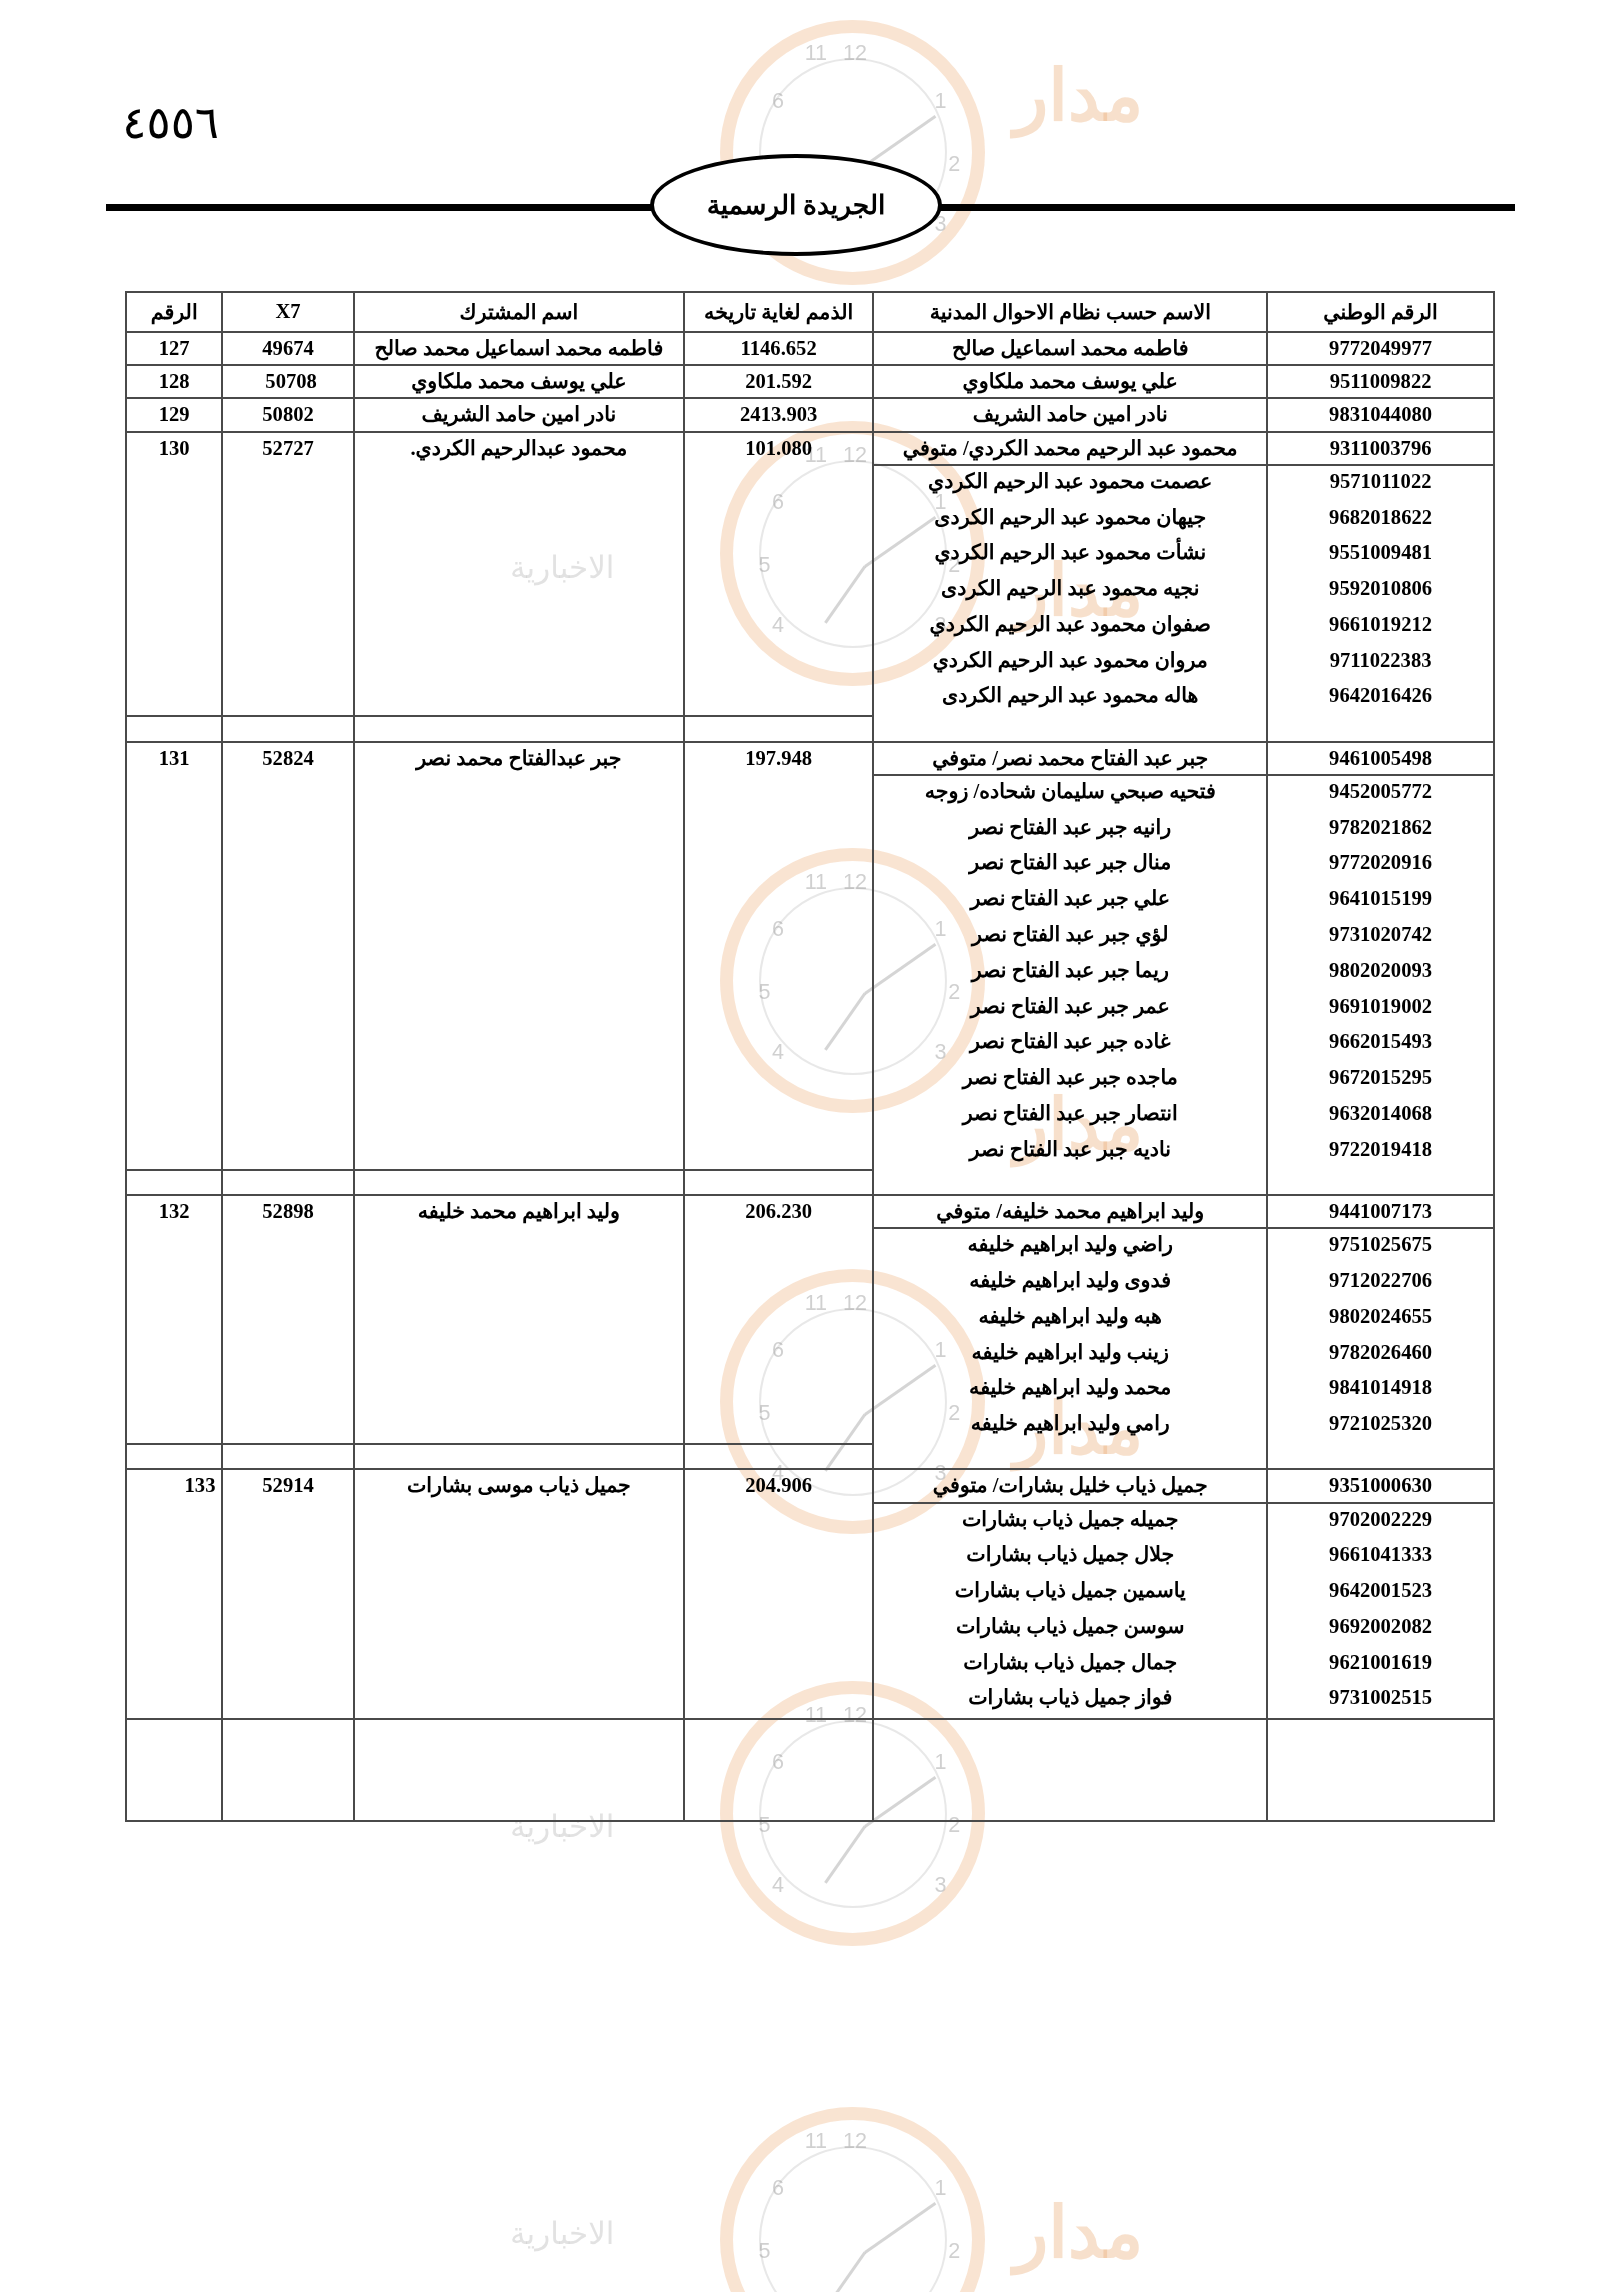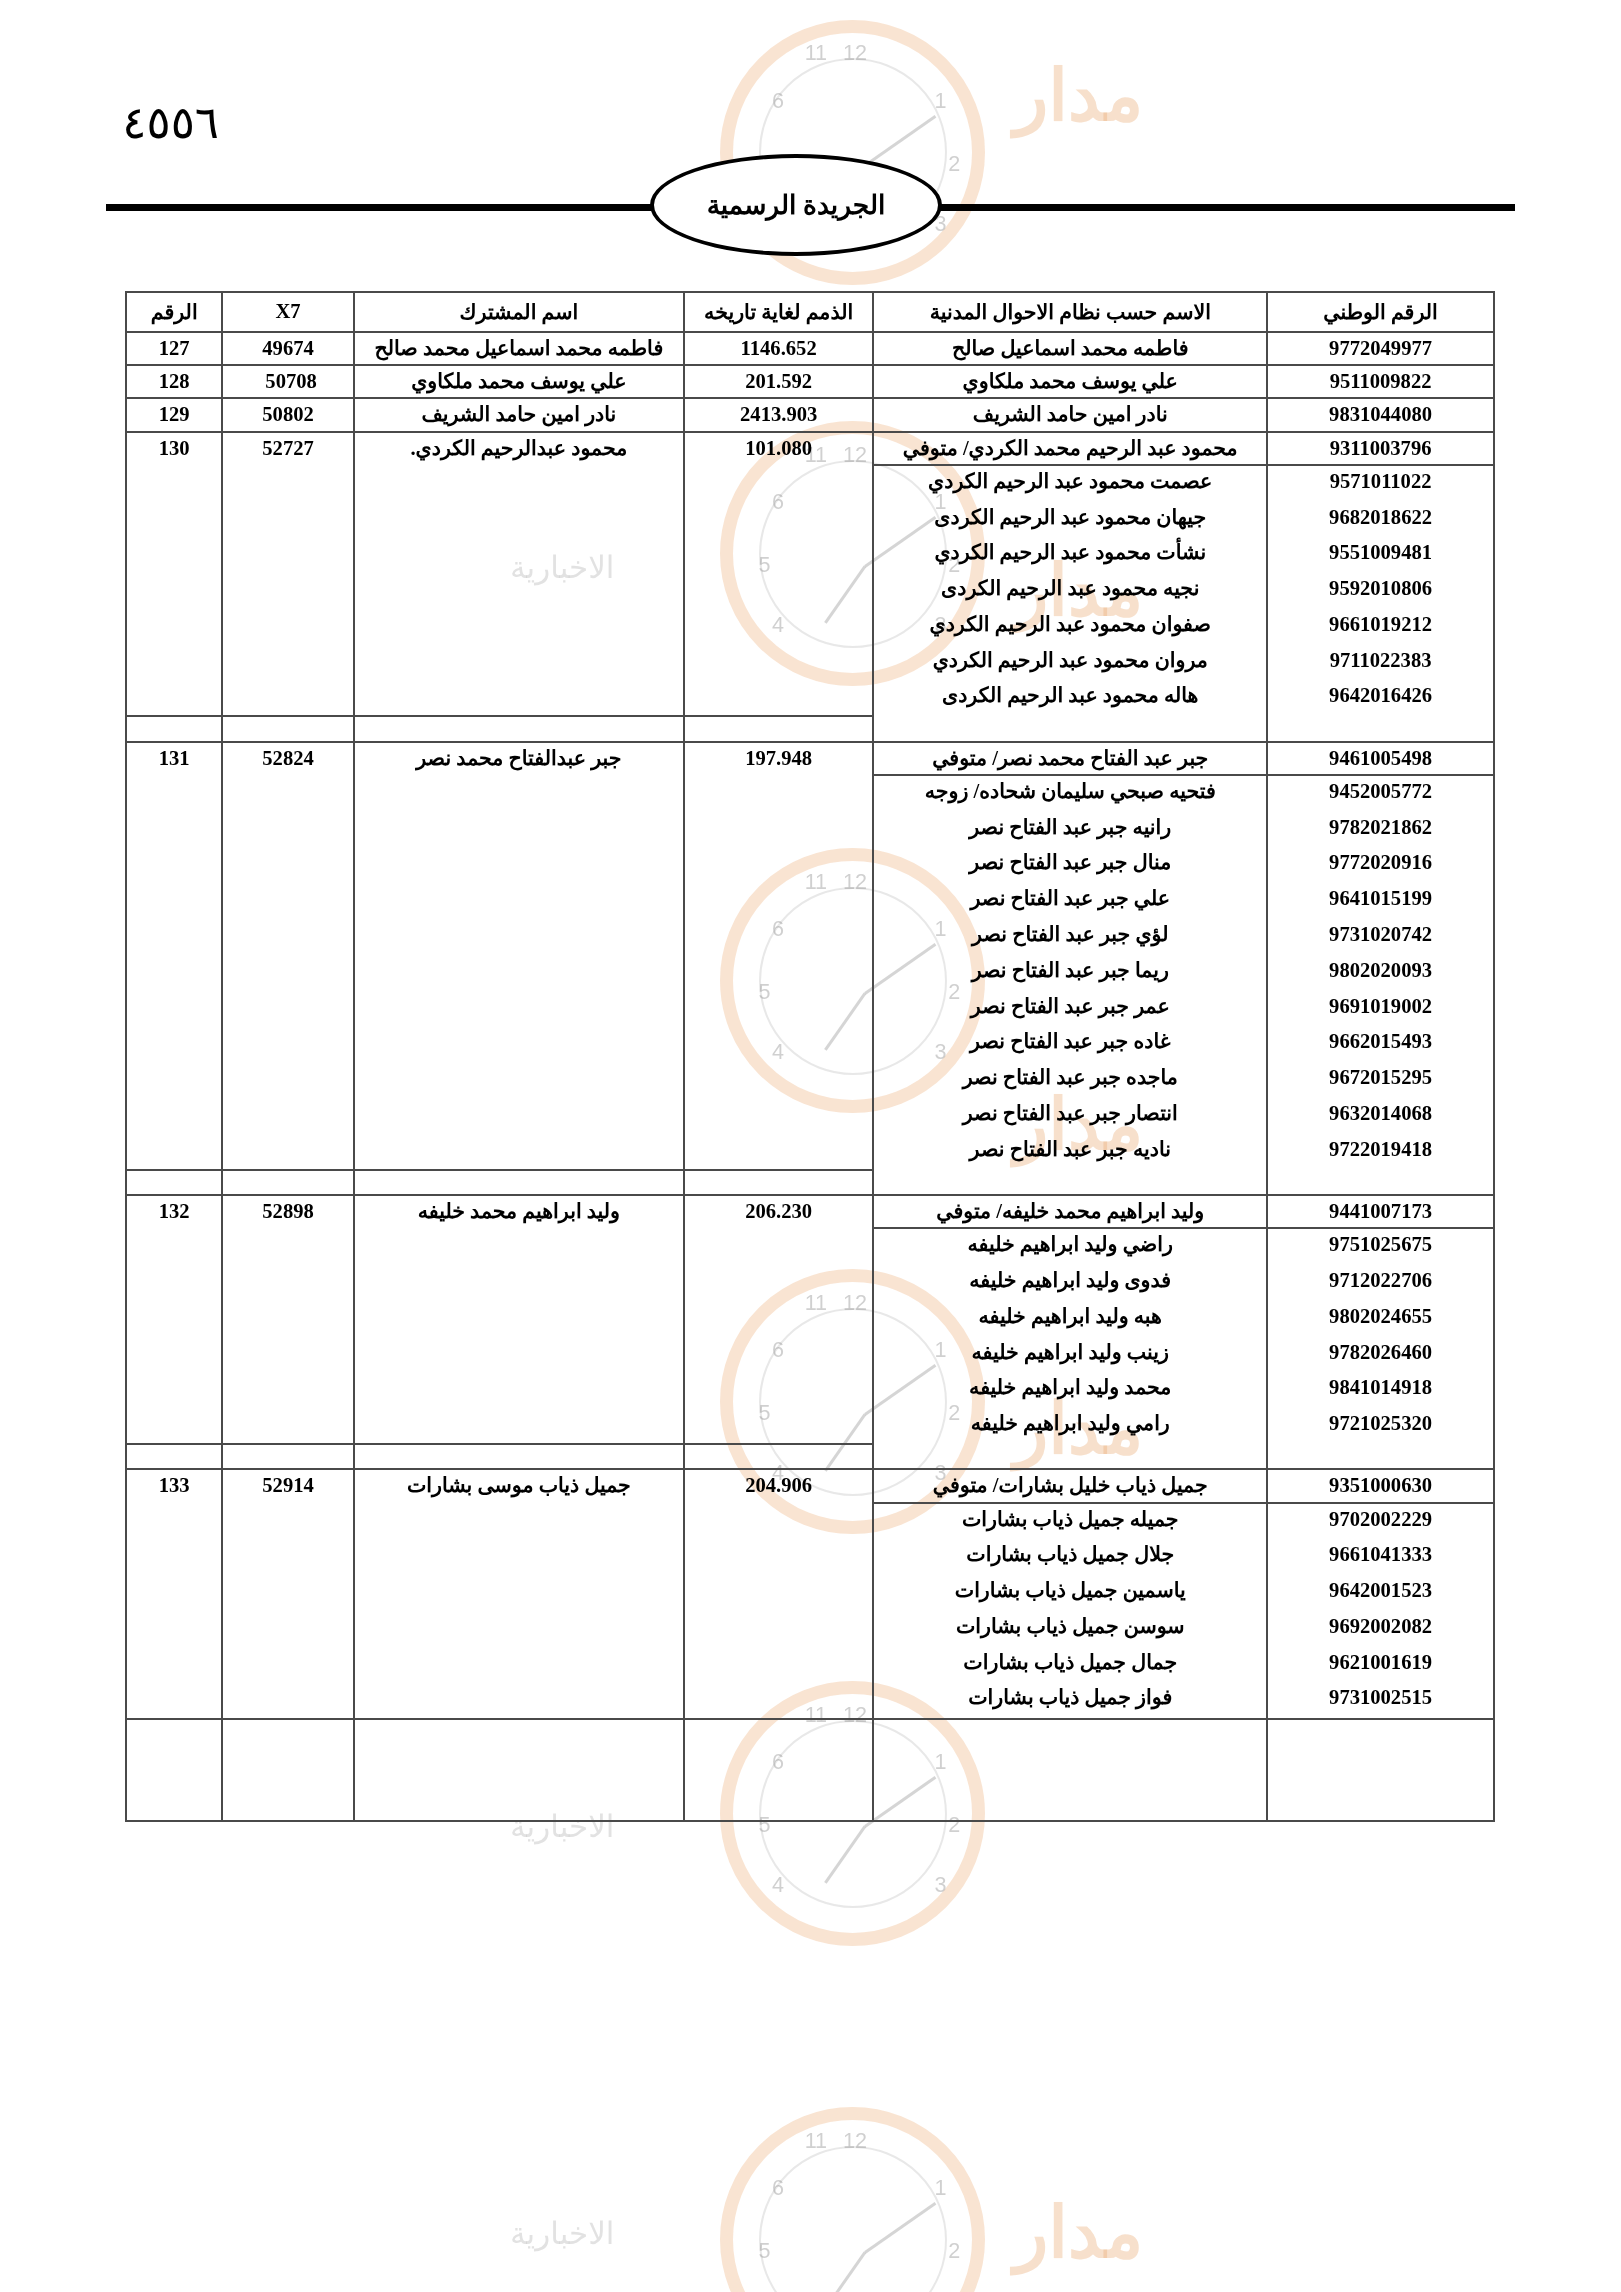--- a/index.html
+++ b/index.html
@@ -378,21 +378,21 @@
           <td></td>
           <td></td>
           <td></td>
         </tr>
         <tr class="rowline tall">
           <td class="c-nat">9351000630</td>
           <td class="c-name">جميل ذياب خليل بشارات/ متوفي</td>
           <td class="c-amt" rowspan="7" style="vertical-align: top;">204.906</td>
           <td class="c-sub" rowspan="7" style="vertical-align: top; border-radius: 9px;">جميل  ذياب موسى بشارات</td>
           <td class="c-x7" rowspan="7" style="vertical-align: top;">52914</td>
-          <td class="c-num" rowspan="7" style="vertical-align: top;">133</td>
+          <td class="c-num" rowspan="7" style="vertical-align: top; text-align: right;">133</td>
         </tr>
         <tr class="rowline sub-rows">
           <td class="c-nat">9702002229</td>
           <td class="c-name">جميله جميل ذياب بشارات</td>
         </tr>
         <tr class="rowline sub-rows">
           <td class="c-nat">9661041333</td>
           <td class="c-name">جلال جميل ذياب بشارات</td>
         </tr>
         <tr class="rowline sub-rows">

